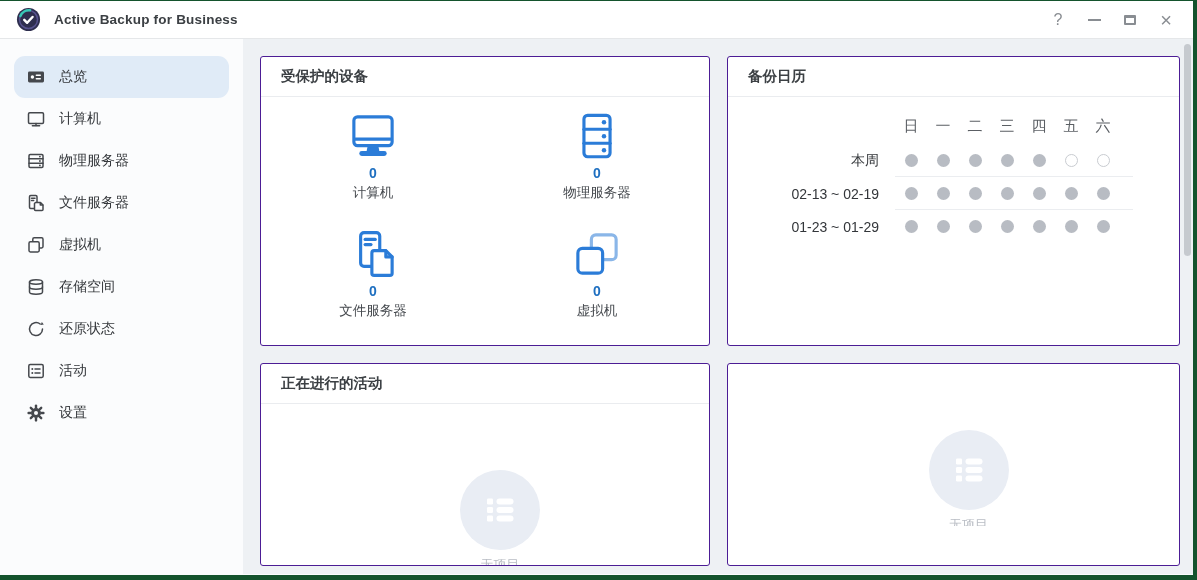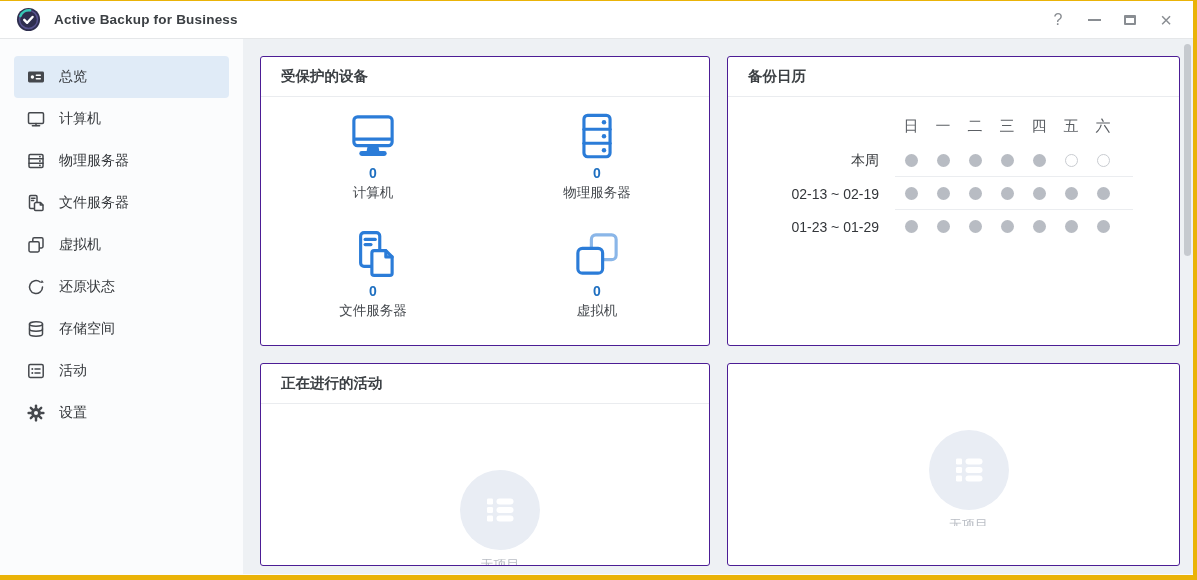--- a/index.html
+++ b/index.html
@@ -1,36 +1,36 @@
 <!DOCTYPE html>
 <html><head>
 <meta charset="utf-8">
 <style>
   * { margin:0; padding:0; box-sizing:border-box; }
   html,body { width:1197px; height:580px; overflow:hidden; }
   body { font-family:"Liberation Sans","DejaVu Sans",sans-serif; background:#141416; }
-  .screen { position:relative; width:1197px; height:580px; background:#eab308; }
+  .screen { position:relative; width:1197px; height:580px; background:#14532d; }
   .window { position:absolute; left:0; top:1px; width:1193px; height:574px; background:#fbfcfd; overflow:hidden; }
 
   
   .titlebar { height:38px; background:#ffffff; border-bottom:1px solid #e5e7e9; display:flex; align-items:center; padding:0 14px 0 16px; position:relative; z-index:3; }
   .app-icon { width:25px; height:25px; margin-right:13px; flex-shrink:0; }
   .app-icon svg { width:100%; height:100%; display:block; }
   .app-title { font-size:13.5px; font-weight:bold; color:#3c4044; letter-spacing:.2px; }
   .tb-controls { margin-left:auto; display:flex; align-items:center; gap:10px; }
   .tb-btn { width:26px; height:26px; display:flex; align-items:center; justify-content:center; background:none; border:none; cursor:pointer; color:#898d92; }
   .help-glyph { font-size:16px; color:#898d92; }
   .glyph-min { width:13px; height:2px; background:#898d92; display:block; }
   .glyph-max { width:12px; height:10px; border:2px solid #898d92; border-top-width:3px; border-radius:1px; display:block; }
   .close-glyph { font-size:20px; line-height:1; color:#898d92; }
 
   
   .app-body { display:flex; height:535px; }
   .sidebar { width:243px; background:#fbfcfd; padding-top:17px; flex-shrink:0; }
-  .side-item { display:flex; align-items:center; height:42px; margin:0 14px; padding:0 12px; border-radius:4px; cursor:pointer; }
+  .side-item { display:flex; align-items:center; height:42px; margin:0 14px; padding:0 12px; border-radius:11px; cursor:pointer; }
   .side-item.selected { background:#e0ebf7; }
   .side-icon { width:20px; height:20px; margin-right:13px; flex-shrink:0; }
   .side-icon svg { width:100%; height:100%; display:block; }
   .side-label { font-size:14px; color:#34373b; white-space:nowrap; }
 
   .content { flex:1; background:#eef1f4; position:relative; padding:17px 13px 0 17px;
              display:grid; grid-template-columns:450px 453px; grid-template-rows:290px 203px; gap:17px; align-content:start; }
 
   .card { background:#fff; border:1px solid #4c1d95; border-radius:3px; overflow:hidden; }
   .card-header { height:40px; border-bottom:1px solid #eaecef; display:flex; align-items:center; padding:0 20px; }
@@ -161,38 +161,38 @@
                   <rect x="3" y="6.8" width="10.2" height="10.2" rx="1.4" fill="#fbfcfd"></rect>
                 </g>
               </svg>
             </span>
             <span class="side-label">虚拟机</span>
           </div>
           <div class="side-item">
             <span class="side-icon">
               <svg viewBox="0 0 20 20">
                 <g stroke="#45484d" stroke-width="1.5" fill="none" stroke-linecap="round" stroke-linejoin="round">
-                  <path d="M16.5 10a6.5 6.5 0 1 1-2.3-4.95"></path>
-                </g>
-                <path d="M14.7 6.1l3.1-0.5-2-2.5z" fill="#45484d"></path>
-              </svg>
-            </span>
-            <span class="side-label">还原状态</span>
-          </div>
-          <div class="side-item">
-            <span class="side-icon">
-              <svg viewBox="0 0 20 20">
-                <g stroke="#45484d" stroke-width="1.5" fill="none" stroke-linecap="round" stroke-linejoin="round">
                   <ellipse cx="10" cy="5" rx="6.5" ry="2.2"></ellipse>
                   <path d="M3.5 5v10c0 1.2 2.9 2.2 6.5 2.2s6.5-1 6.5-2.2V5"></path>
                   <path d="M3.5 10c0 1.2 2.9 2.2 6.5 2.2s6.5-1 6.5-2.2"></path>
                 </g>
               </svg>
             </span>
             <span class="side-label">存储空间</span>
+          </div>
+          <div class="side-item">
+            <span class="side-icon">
+              <svg viewBox="0 0 20 20">
+                <g stroke="#45484d" stroke-width="1.5" fill="none" stroke-linecap="round" stroke-linejoin="round">
+                  <path d="M16.5 10a6.5 6.5 0 1 1-2.3-4.95"></path>
+                </g>
+                <path d="M14.7 6.1l3.1-0.5-2-2.5z" fill="#45484d"></path>
+              </svg>
+            </span>
+            <span class="side-label">还原状态</span>
           </div>
           <div class="side-item">
             <span class="side-icon">
               <svg viewBox="0 0 20 20">
                 <g stroke="#45484d" stroke-width="1.5" fill="none" stroke-linecap="round" stroke-linejoin="round">
                   <rect x="2.8" y="3.5" width="14.4" height="13" rx="1.4"></rect>
                   <path d="M9 8h5"></path>
                   <path d="M9 12h5"></path>
                 </g>
                 <circle cx="6.3" cy="8" r="1" fill="#45484d"></circle>

